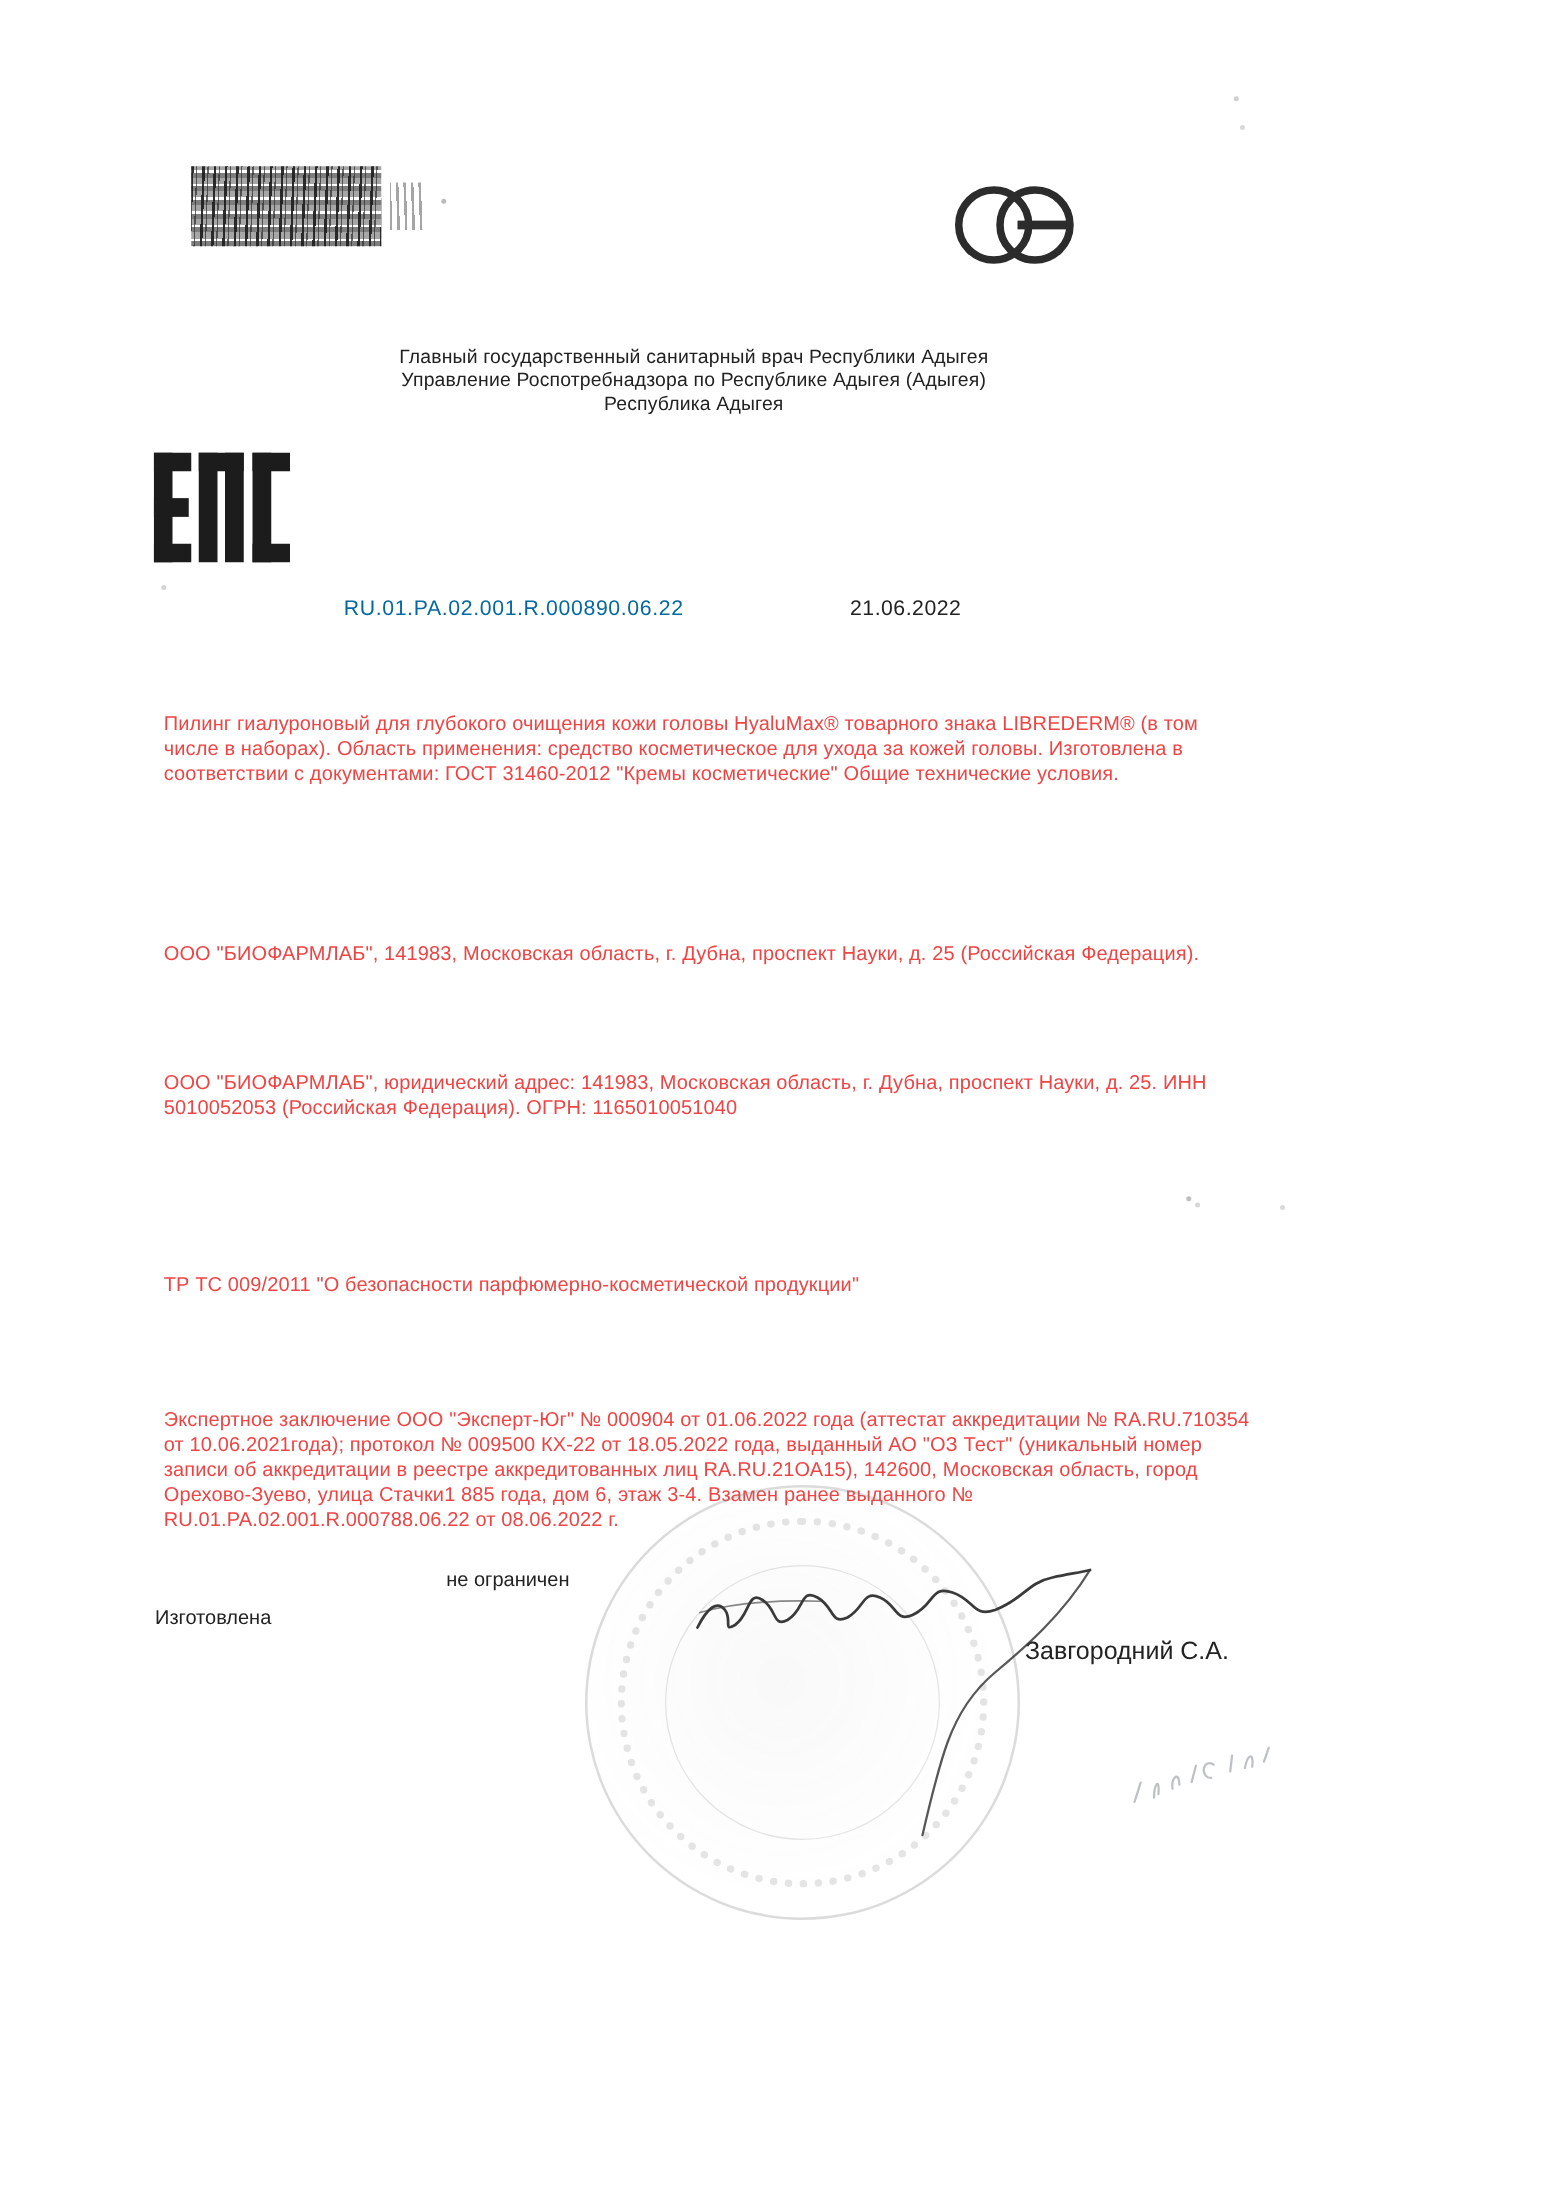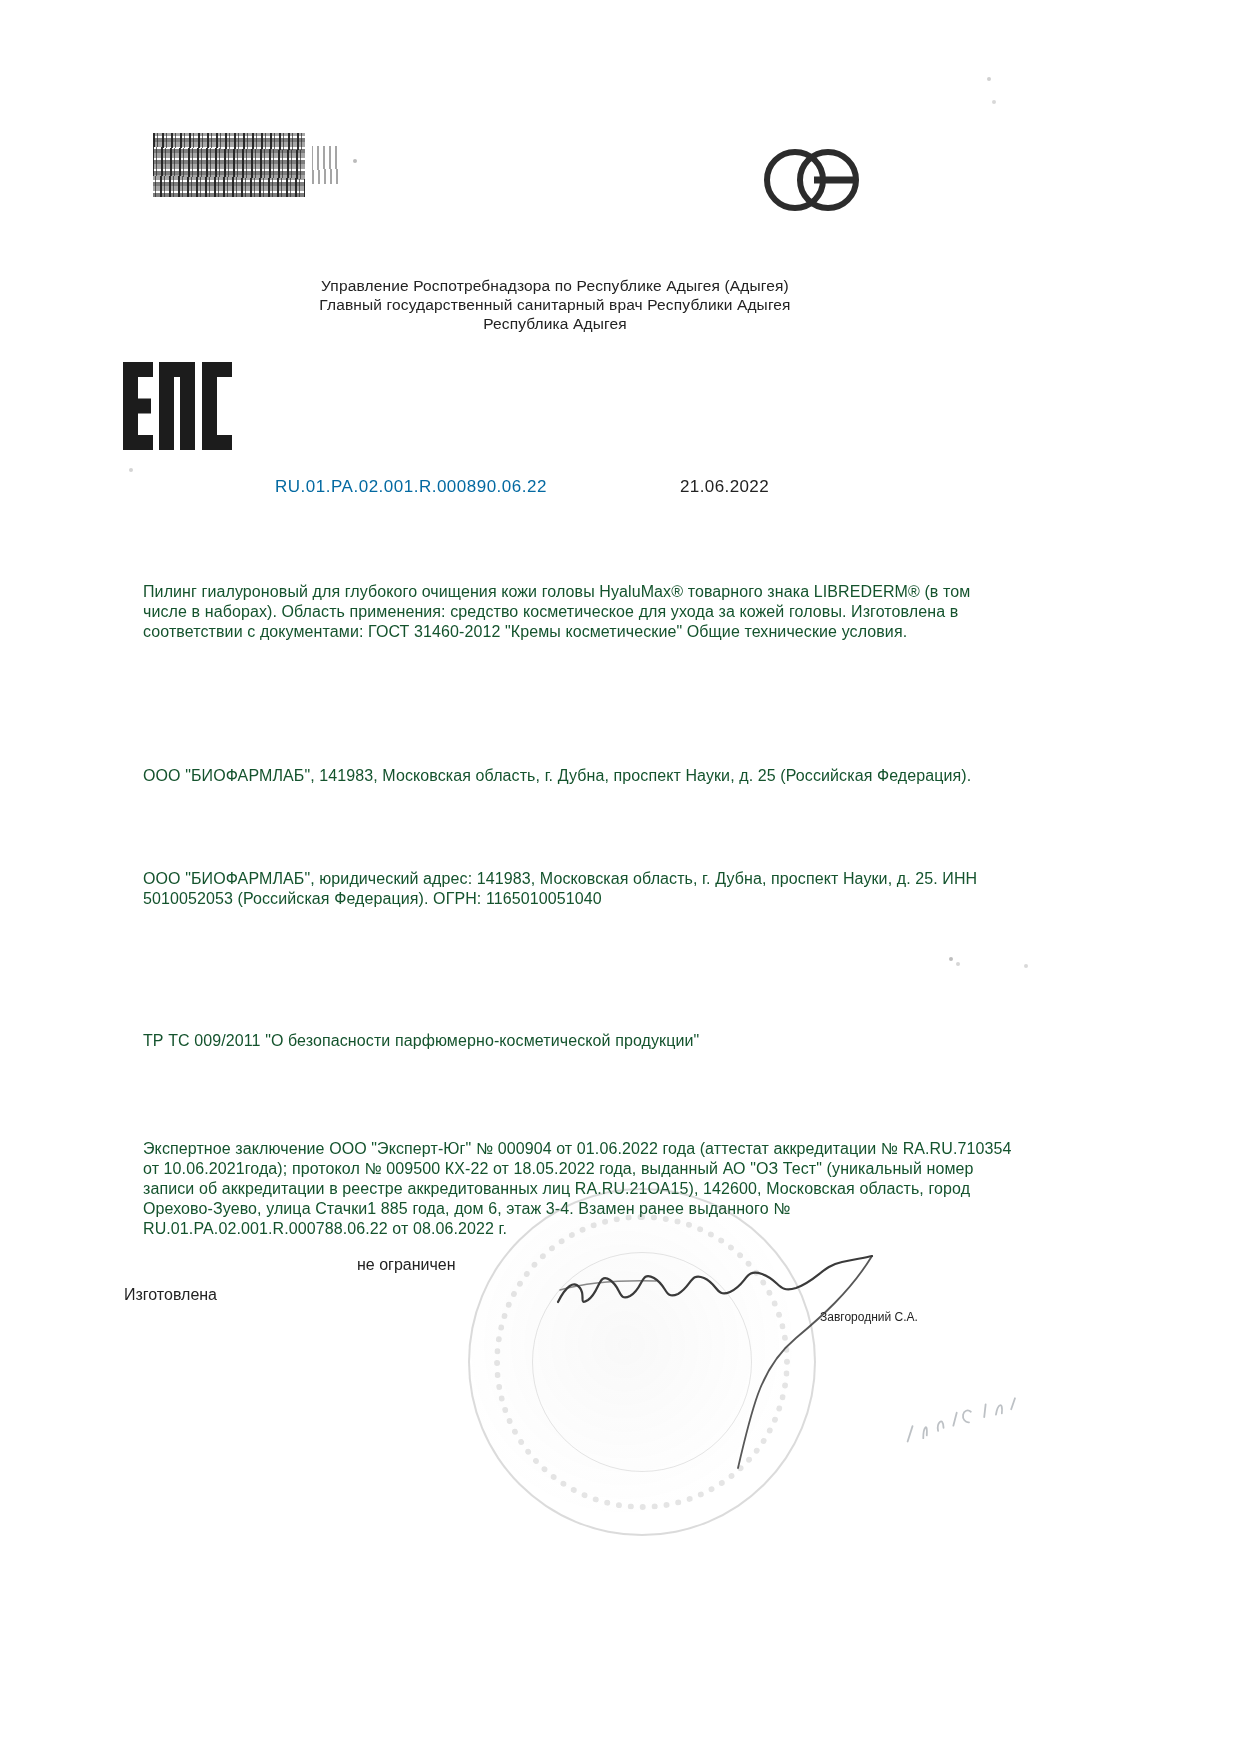--- a/index.html
+++ b/index.html
@@ -57,35 +57,35 @@
     font-size: 17px; letter-spacing: .5px; color: #0369a1;
   }
   .reg-date {
     left: 668px; top: 477px;
     font-size: 17px; letter-spacing: .4px; color: #222; margin-left: 12px;
   }
 
   .para {
     left: 127px;
     width: 874px;
-    margin: 16px;
+    margin: 4px;
     font-size: 16px;
     line-height: 20px;
     letter-spacing: .1px;
-    color: #14532d;
+    color: #ef4444;
   }
   .para-product   { top: 566px; }
   .para-manufacturer { top: 750px; }
   .para-applicant { top: 853px; }
   .para-regulation { top: 1015px; }
   .para-expertise { top: 1123px; width: 880px; }
 
   .validity-text { left: 357px; top: 1256px; font-size: 16px; color: #222; }
   .role-text     { left: 124px; top: 1286px; font-size: 16px; color: #222; }
-  .name-text     { left: 820px; top: 1310px; font-size: 12px; color: #222; }
+  .name-text     { left: 820px; top: 1310px; font-size: 20px; color: #222; }
 
   
   .stamp-outer {
     left: 468px; top: 1188px; width: 344px; height: 344px;
     border-radius: 50%;
     border: 2px solid rgba(125,125,125,.28);
     background: radial-gradient(circle at 45% 45%, rgba(130,130,130,.05), transparent 65%);
   }
   .stamp-mid {
     position: absolute; inset: 24px;
@@ -124,22 +124,22 @@
     <svg width="100" height="66" viewBox="0 0 100 66">
       <g fill="none" stroke="#2c2c2c" stroke-width="6">
         <circle cx="33" cy="33" r="28"></circle>
         <circle cx="66" cy="33" r="28"></circle>
       </g>
       <rect x="52" y="29.5" width="40" height="7" fill="#2c2c2c"></rect>
     </svg>
   </div>
 
   <div class="abs header-block">
+    <div>Главный государственный санитарный врач Республики Адыгея</div>
     <div>Управление Роспотребнадзора по Республике Адыгея (Адыгея)</div>
-    <div>Главный государственный санитарный врач Республики Адыгея</div>
     <div>Республика Адыгея</div>
   </div>
 
   <div class="abs eac-mark">
     <span class="visually-hidden">ЕАС</span>
     <svg width="110" height="88" viewBox="0 0 110 88">
       <g fill="#1c1c1c">
 
         <rect x="0" y="0" width="15" height="88"></rect>
         <rect x="0" y="0" width="30" height="15"></rect>

